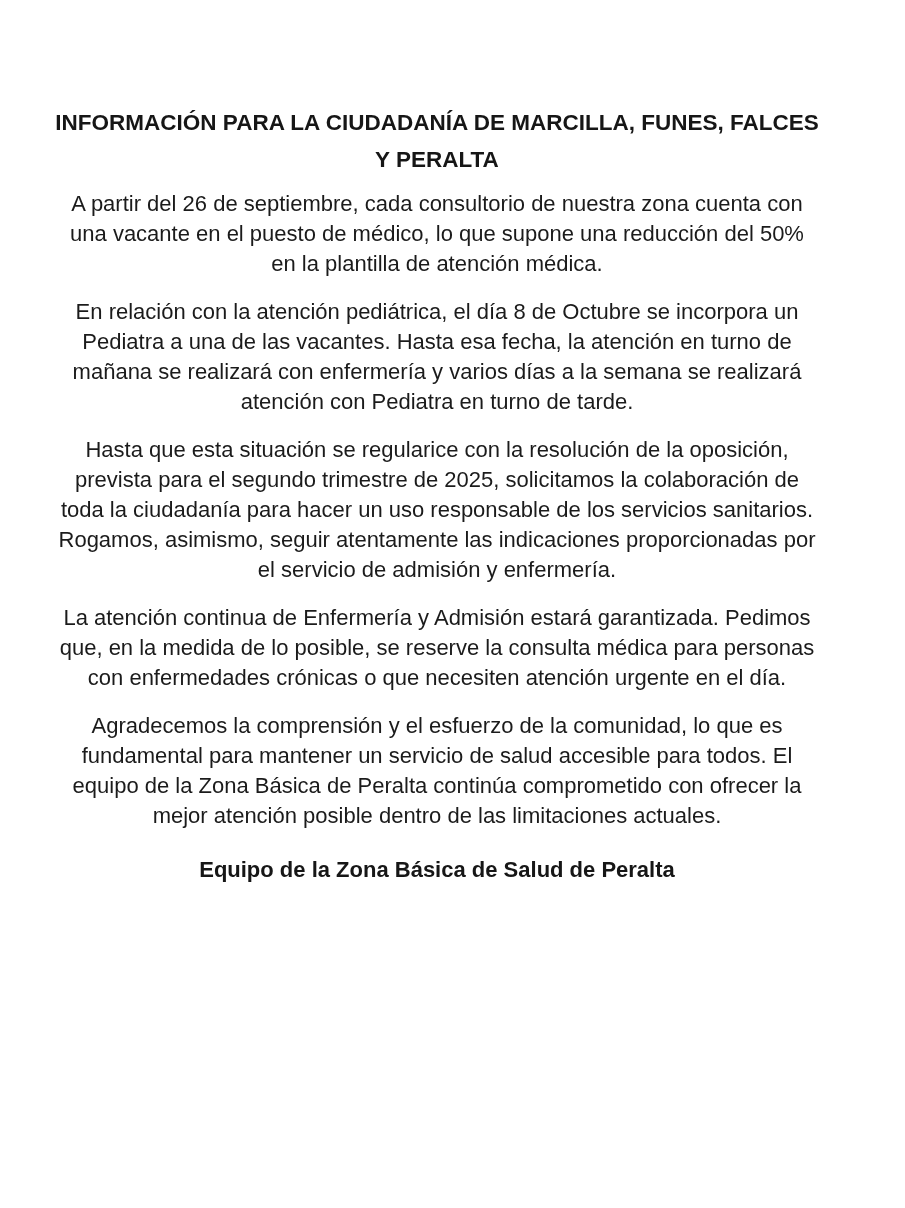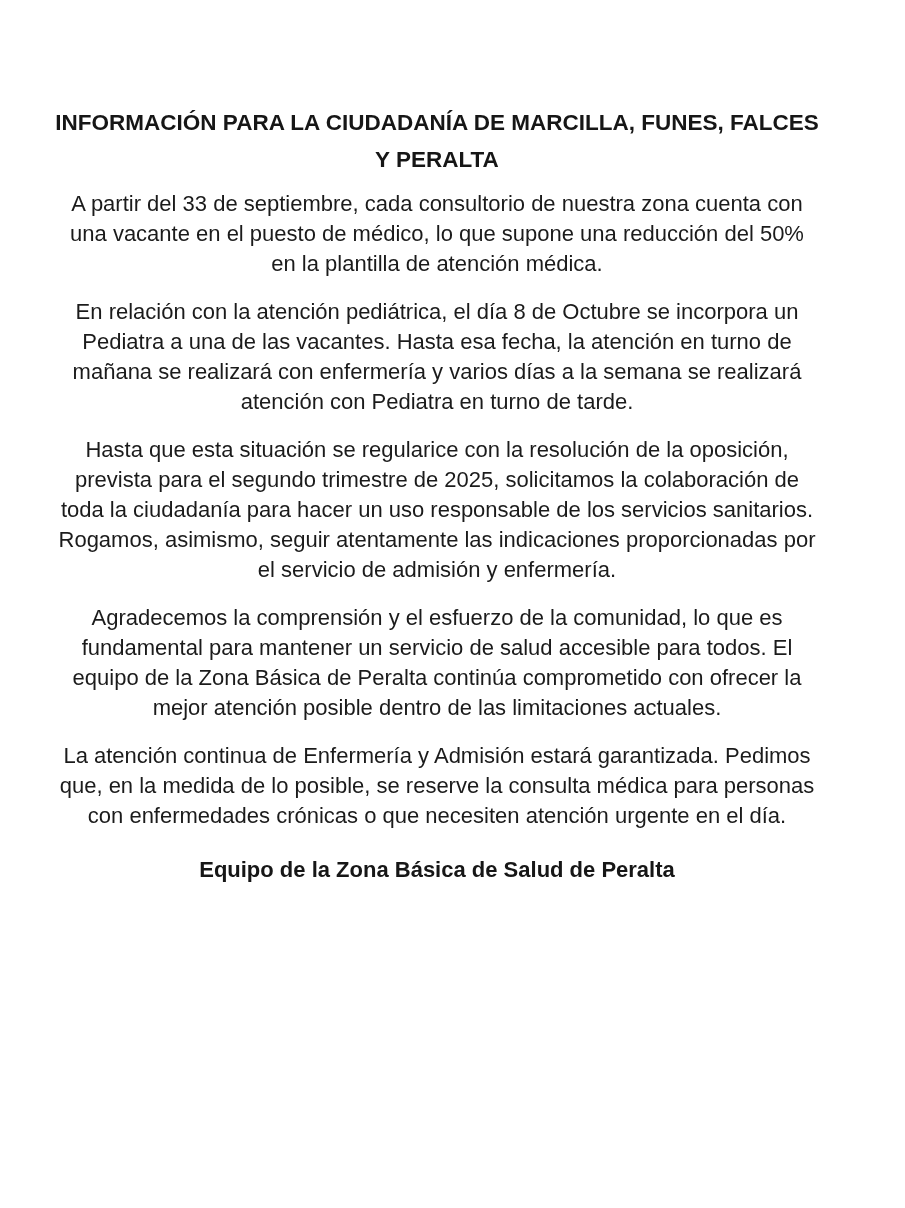--- a/index.html
+++ b/index.html
@@ -50,39 +50,39 @@
   }
 </style>
 </head>
 <body>
 
 <div class="page">
   <div class="doc">
     <h1 class="title">INFORMACIÓN PARA LA CIUDADANÍA DE MARCILLA, FUNES, FALCES
 Y PERALTA</h1>
 
-    <p class="para">A partir del 33 de septiembre, cada consultorio de nuestra zona cuenta con
+    <p class="para">A partir del 26 de septiembre, cada consultorio de nuestra zona cuenta con
 una vacante en el puesto de médico, lo que supone una reducción del 50%
 en la plantilla de atención médica.</p>
 
     <p class="para">En relación con la atención pediátrica, el día 8 de Octubre se incorpora un
 Pediatra a una de las vacantes. Hasta esa fecha, la atención en turno de
 mañana se realizará con enfermería y varios días a la semana se realizará
 atención con Pediatra en turno de tarde.</p>
 
     <p class="para">Hasta que esta situación se regularice con la resolución de la oposición,
 prevista para el segundo trimestre de 2025, solicitamos la colaboración de
 toda la ciudadanía para hacer un uso responsable de los servicios sanitarios.
 Rogamos, asimismo, seguir atentamente las indicaciones proporcionadas por
 el servicio de admisión y enfermería.</p>
 
+    <p class="para">La atención continua de Enfermería y Admisión estará garantizada. Pedimos
+que, en la medida de lo posible, se reserve la consulta médica para personas
+con enfermedades crónicas o que necesiten atención urgente en el día.</p>
+
     <p class="para">Agradecemos la comprensión y el esfuerzo de la comunidad, lo que es
 fundamental para mantener un servicio de salud accesible para todos. El
 equipo de la Zona Básica de Peralta continúa comprometido con ofrecer la
 mejor atención posible dentro de las limitaciones actuales.</p>
-
-    <p class="para">La atención continua de Enfermería y Admisión estará garantizada. Pedimos
-que, en la medida de lo posible, se reserve la consulta médica para personas
-con enfermedades crónicas o que necesiten atención urgente en el día.</p>
 
     <p class="signature">Equipo de la Zona Básica de Salud de Peralta</p>
   </div>
 </div>
 
 </body></html>

